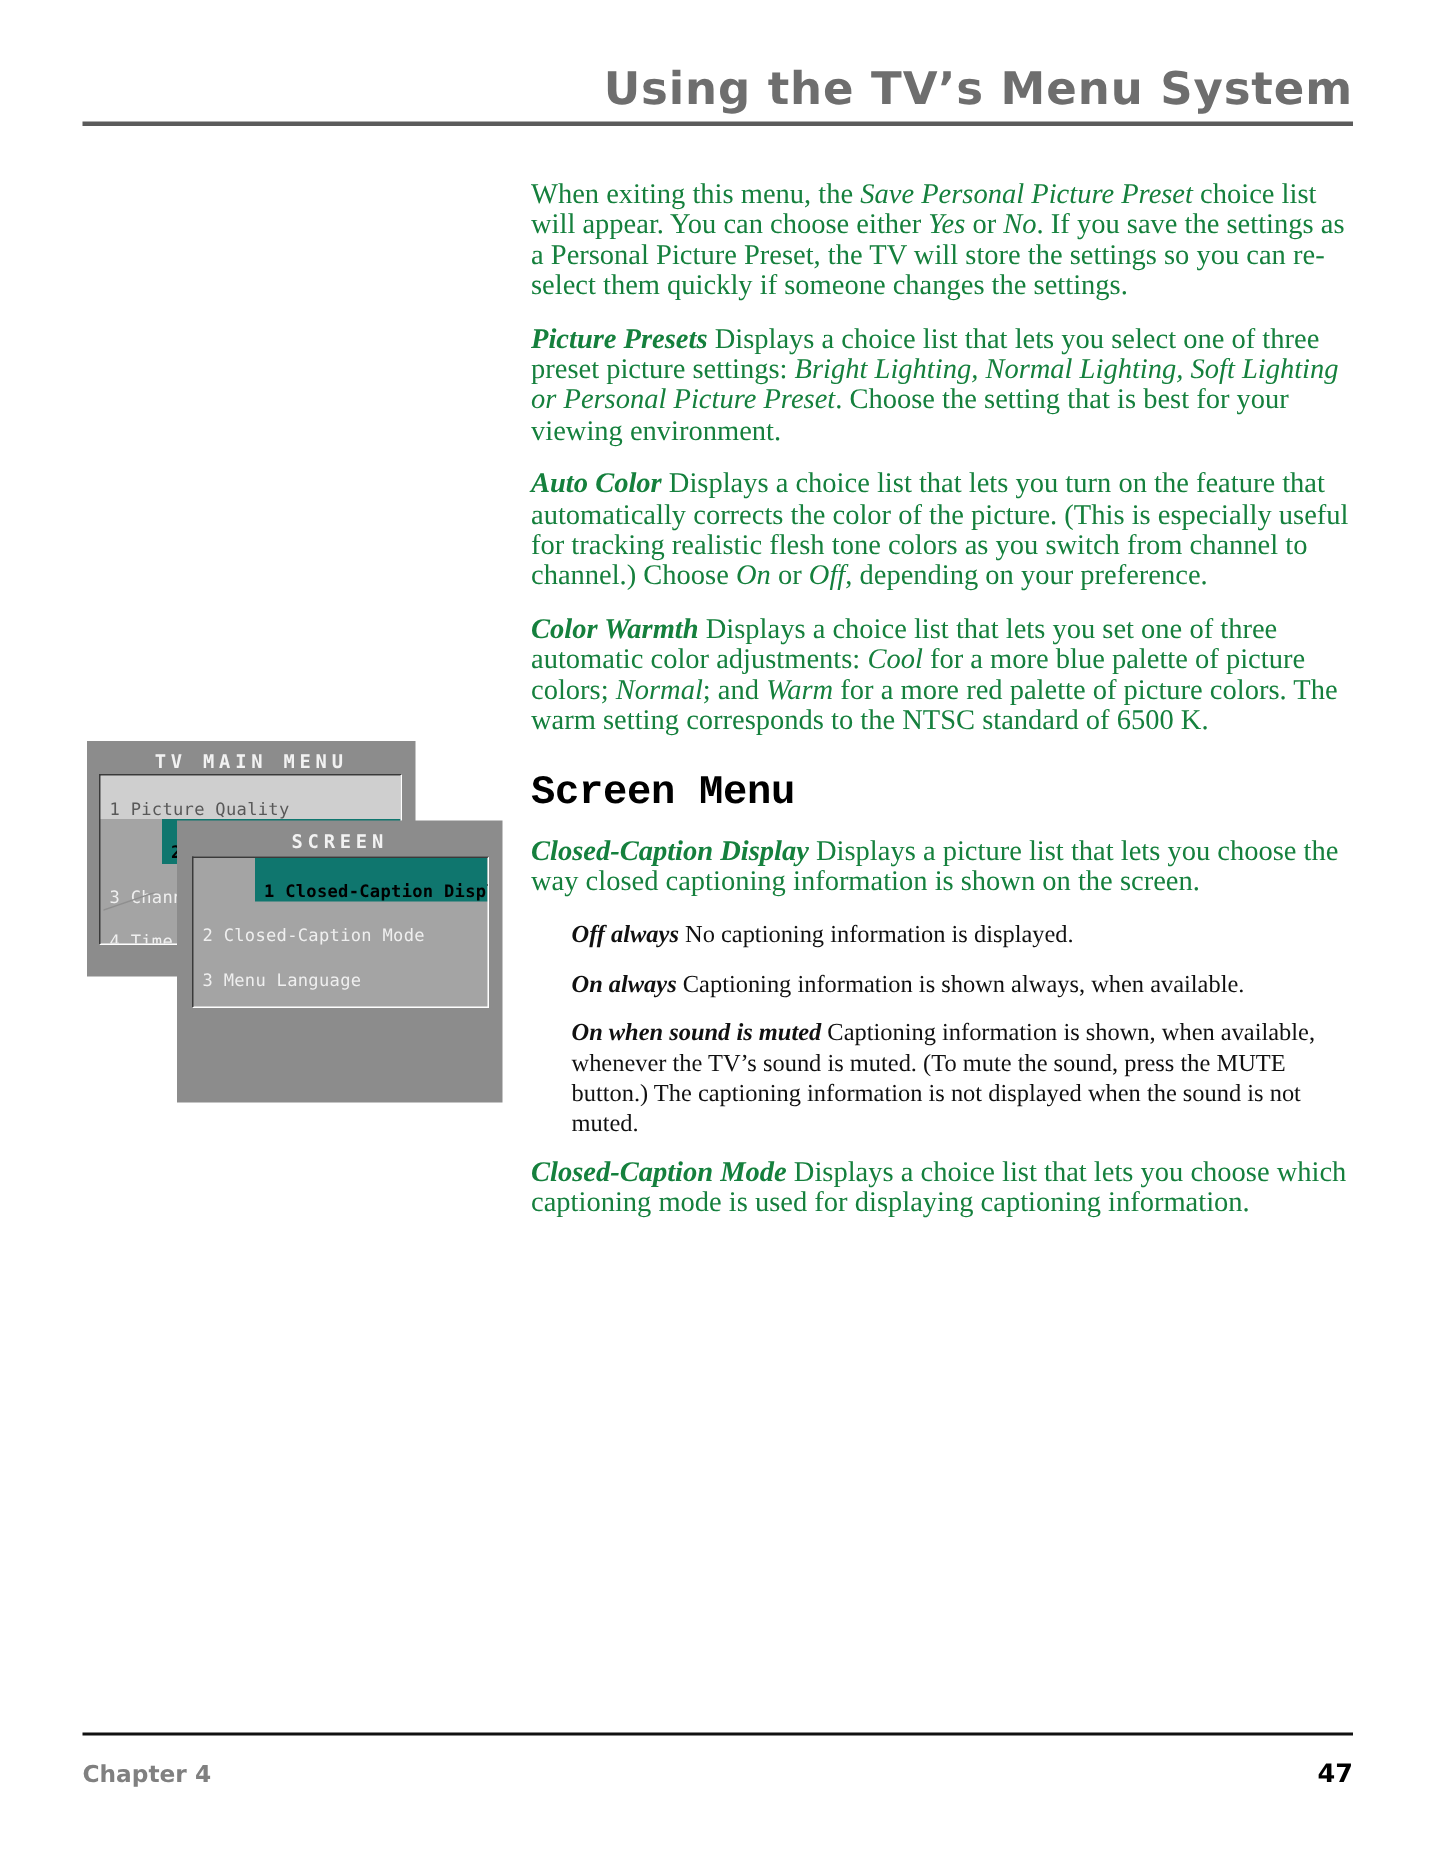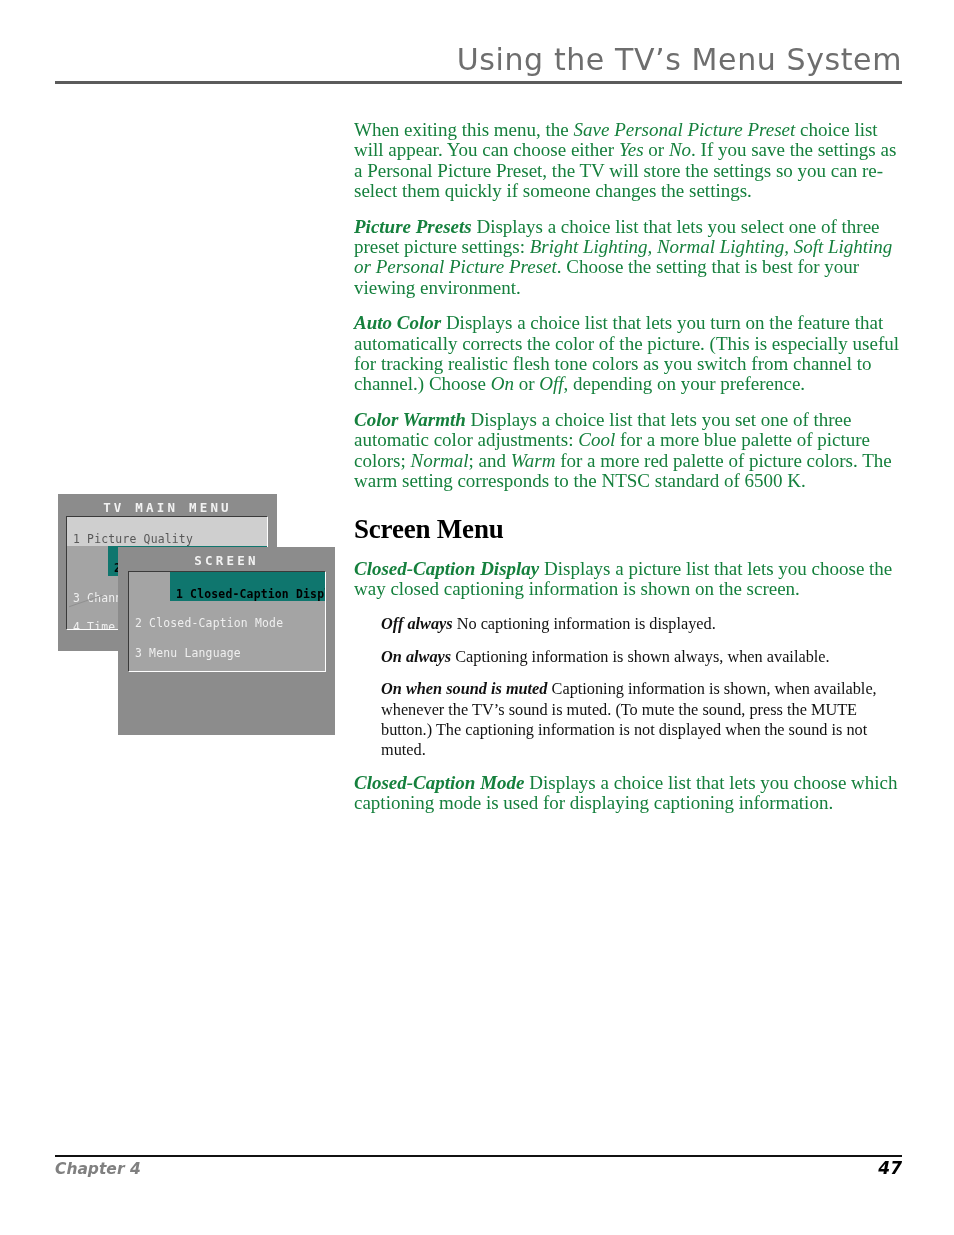--- a/index.html
+++ b/index.html
@@ -17,21 +17,21 @@
 
   
   .page-header {
     position: absolute;
     left: 55px;
     top: 44px;
     width: 847px;
   }
   .header-title {
     font-family: "DejaVu Sans", sans-serif;
-    font-weight: normal;
+    font-weight: bold;
     font-size: 30px;
     letter-spacing: 0.6px;
     color: #6e6e6e;
     text-align: right;
     line-height: 1.05;
     white-space: nowrap;
   }
   .header-rule {
     margin-top: 5px;
     height: 3px;
@@ -54,21 +54,21 @@
     text-align: left;
   }
   p.body-para:last-child { margin-bottom: 0; }
   .term {
     font-weight: bold;
     font-style: italic;
   }
   .ital { font-style: italic; }
 
   .section-heading {
-    font-family: Liberation Serif, serif;
+    font-family: Liberation Mono, monospace;
     font-weight: bold;
     font-size: 27px;
     color: #000000;
     margin: 22px 0 14px 0;
     letter-spacing: -0.2px;
   }
 
   .sub-list { margin: 0; }
   p.sub-para {
     margin: 0 0 12px 0;
@@ -181,24 +181,23 @@
   }
   .footer-rule {
     height: 2px;
     background: #111111;
     width: 100%;
   }
   .footer-row {
     display: flex;
     justify-content: space-between;
     align-items: baseline;
-    margin-top: 1px;
+    margin-top: 16px;
     font-family: "DejaVu Sans", sans-serif;
     font-weight: bold;
-    font-style: italic;
     font-size: 15.5px;
   }
   .footer-chapter { color: #808080; }
   .footer-pagenum { color: #000000; font-size: 17px; }
 </style>
 </head>
 <body>
 
 <div class="page-header">
   <div class="header-title">Using the TV’s Menu System</div>

